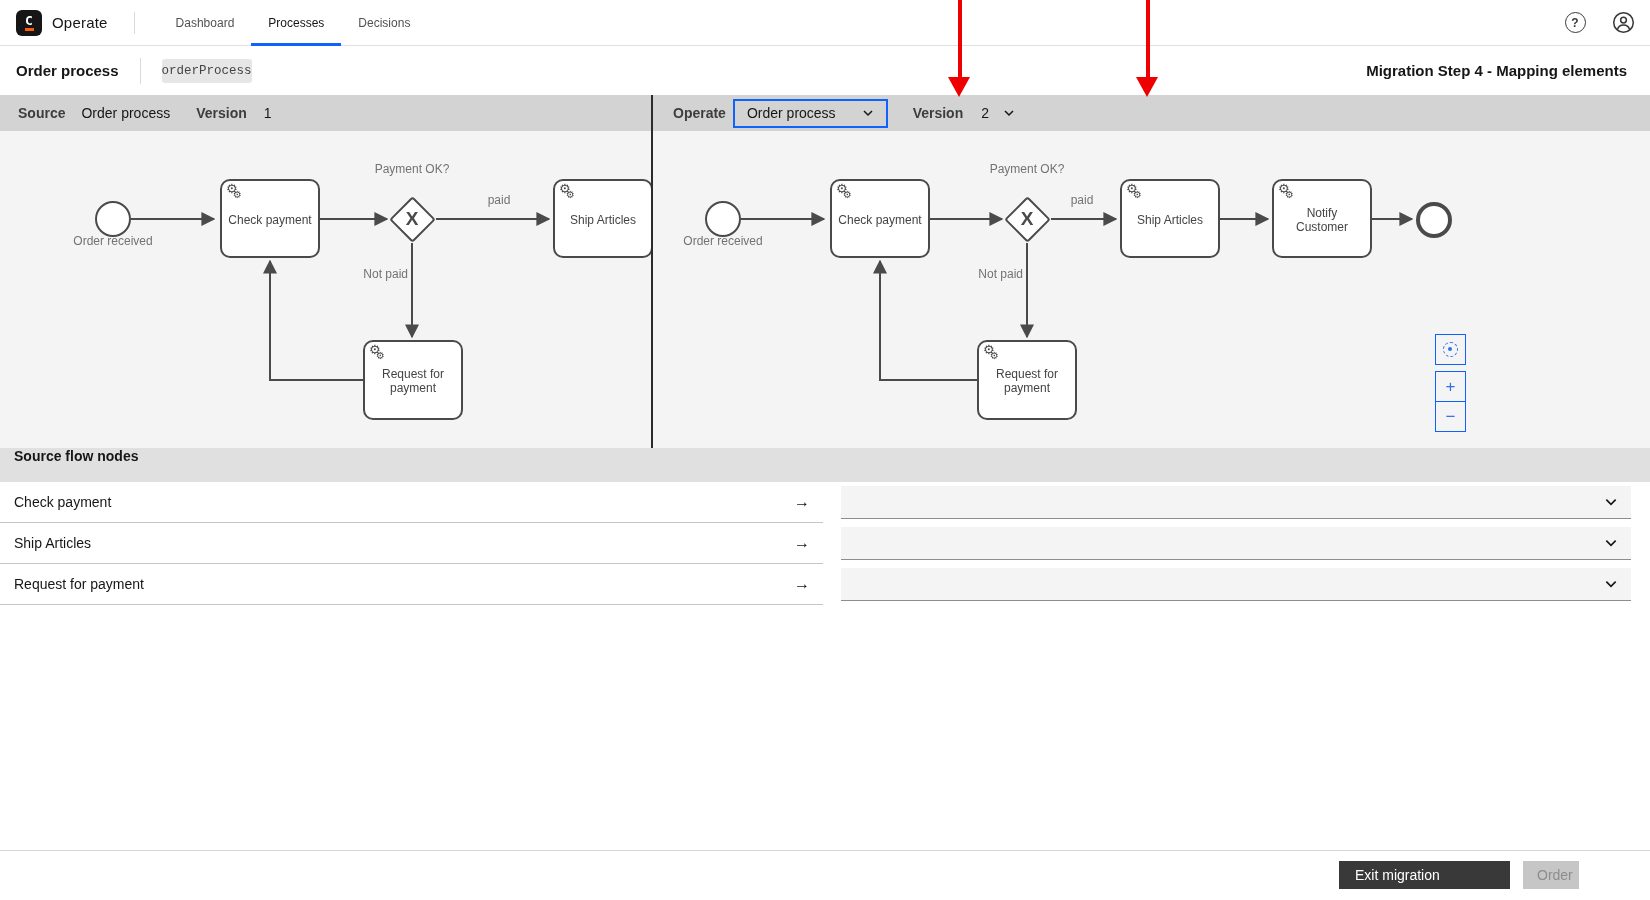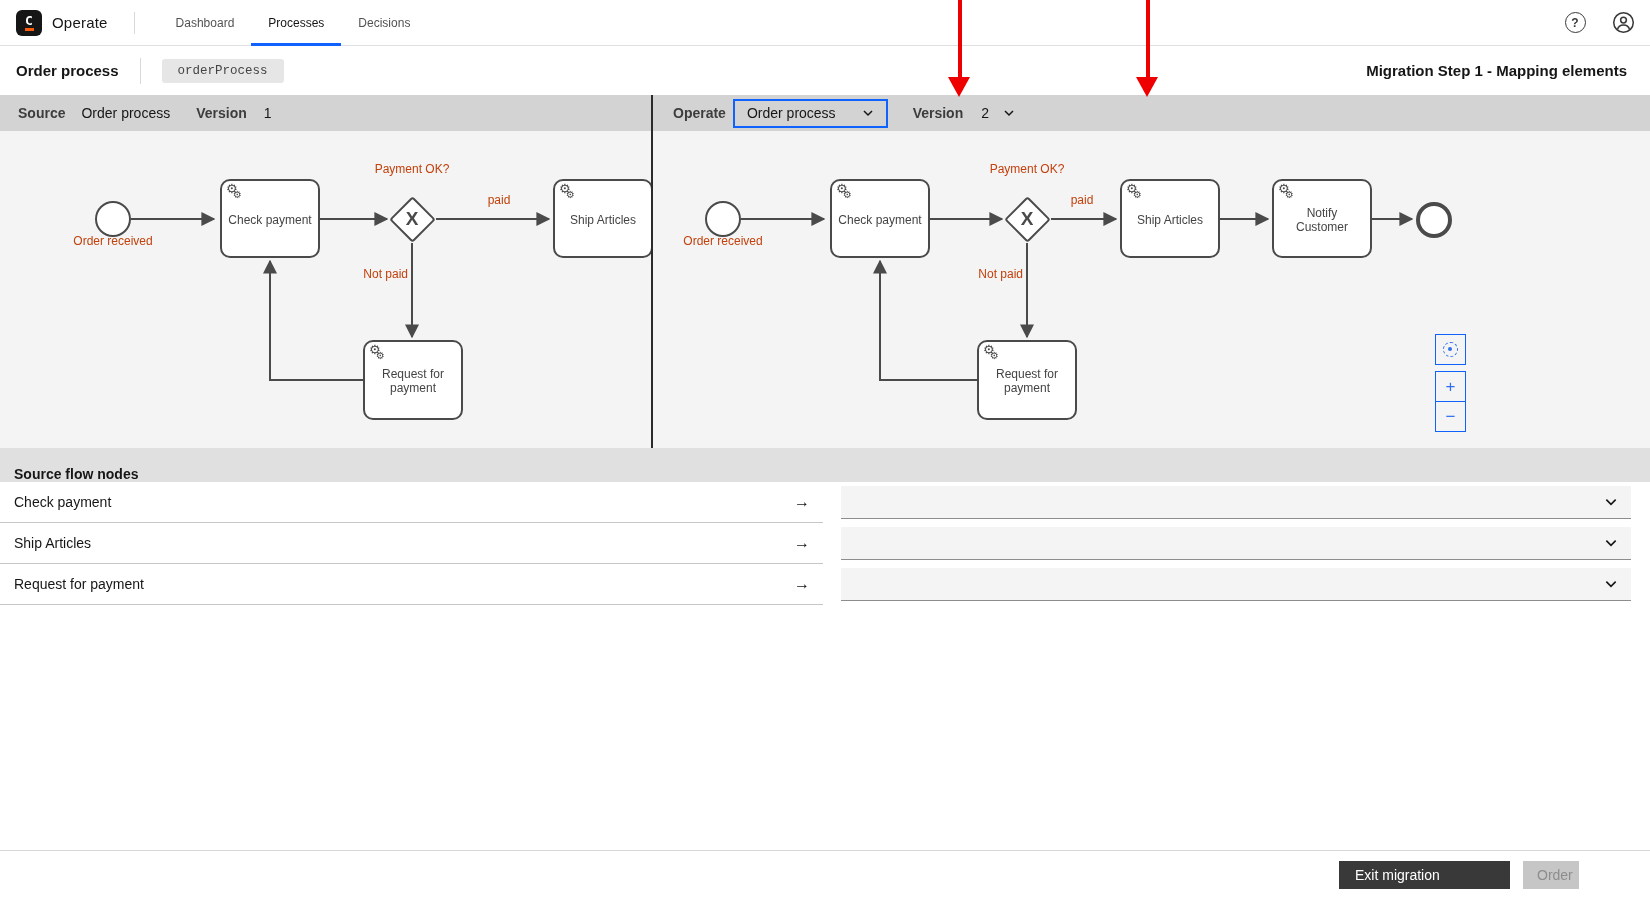--- a/index.html
+++ b/index.html
@@ -18,21 +18,21 @@
   .tab { display:flex; align-items:center; padding:16px 17px; font-size:12px; color:#525252; cursor:pointer;justify-content:flex-end; }
   .tab.active { color:#161616; box-shadow:inset 0 -3px 0 #0f62fe; }
   .nav-right { margin-left:auto; display:flex; align-items:center; gap:14px; padding-right:10px; }
   .icon-btn { width:34px; height:34px; display:flex; align-items:center; justify-content:center; background:transparent; border:none; cursor:pointer; }
   .help-circle { width:21px; height:21px; border:1.5px solid #393939; border-radius:50%; display:flex; align-items:center; justify-content:center; font-size:12px; font-weight:bold; color:#393939; }
 
   
   .subheader { height:49px; display:flex; align-items:center; padding:0 23px 0 16px; background:#fff; }
   .proc-name { font-size:15px; font-weight:bold; }
   .sub-divider { width:1px; height:26px; background:#d9d9d9; margin:0 21px; }
-  .proc-badge { font-family:"Liberation Mono", "DejaVu Sans Mono", monospace; font-size:12.5px; color:#444; background:#e6e6e6; padding:5px 16px; border-radius:3px; }
+  .proc-badge { font-family:"Liberation Mono", "DejaVu Sans Mono", monospace; font-size:12.5px; color:#444; background:#e6e6e6; padding:5px 0; border-radius:3px; }
   .step-title { margin-left:auto; font-size:15px; font-weight:bold; }
 
   
   .panels { display:flex; height:353px; position:relative; }
   .panel { position:relative; }
   .panel.source { width:651px; }
   .panel.target { flex:1; border-left:2px solid #2b2b2b; }
   .panel-header { height:36px; background:#d3d3d3; display:flex; align-items:center; font-size:14px; padding-left:18px; }
   .ph-label { font-weight:bold; color:#3d3d3d; }
   .ph-value { color:#161616; }
@@ -43,35 +43,35 @@
 
   
   .bpmn-task { position:absolute; width:100px; height:79px; background:#fff; border:2px solid #4a4a4a; border-radius:10px; display:flex; align-items:center; justify-content:center; text-align:center; font-size:12px; color:#444; line-height:14px; padding:2px 6px 0; }
   .gear-wrap { position:absolute; top:1px; left:4px; width:22px; height:20px; color:#4a4a4a; }
   .gear-wrap .g1 { position:absolute; left:0; top:0; font-family:"DejaVu Sans", sans-serif; font-size:13px; }
   .gear-wrap .g2 { position:absolute; left:7px; top:6px; font-family:"DejaVu Sans", sans-serif; font-size:10px; }
   .bpmn-event { position:absolute; width:36px; height:36px; border-radius:50%; background:#fff; border:2px solid #4a4a4a; }
   .bpmn-event.end { border-width:4px; }
   .bpmn-gateway { position:absolute; width:33px; height:33px; background:#fff; border:2px solid #4a4a4a; transform:rotate(45deg); border-radius:3px; }
   .gw-x { position:absolute; width:24px; height:24px; display:flex; align-items:center; justify-content:center; font-size:19px; font-weight:bold; color:#4a4a4a; }
-  .bpmn-label { position:absolute; font-size:12px; color:#c2410c; text-align:center; }
+  .bpmn-label { position:absolute; font-size:12px; color:#737373; text-align:center; }
   .bpmn-label.right { text-align:right; }
 
   
   .dg-btn { position:absolute; width:31px; height:31px; border:1px solid #0f62fe; background:rgba(255,255,255,0.0); color:#2f6fed; display:flex; align-items:center; justify-content:center; font-size:17px; cursor:pointer; }
   .reset-icon { width:15px; height:15px; border:1.6px dashed #2f6fed; border-radius:50%; position:relative; }
   .reset-icon::after { content:""; position:absolute; left:4px; top:4px; width:4px; height:4px; background:#2f6fed; border-radius:50%; }
 
   
   .red-arrow { position:absolute; top:0; z-index:50; }
   .red-arrow .shaft { position:absolute; top:0; left:9.5px; width:4px; height:78px; background:#ee0000; }
   .red-arrow .head { position:absolute; top:77px; left:0; width:0; height:0; border-left:11.5px solid transparent; border-right:11.5px solid transparent; border-top:20px solid #ee0000; }
 
   
-  .map-header { height:34px; display:flex; background:#e0e0e0; font-size:14px; font-weight:bold; align-items:flex-end; }
+  .map-header { height:34px; display:flex; background:#e0e0e0; font-size:14px; font-weight:bold; align-items:flex-start; }
   .map-header .left { width:823px; padding-left:14px; }
   .map-header .right { flex:1; padding-left:20px; }
   .map-row { height:41px; display:flex; background:#fff; }
   .row-source { width:823px; display:flex; align-items:center; justify-content:space-between; padding:0 13px 0 14px; border-bottom:1px solid #c6c6c6; font-size:14px; }
   .arrow-glyph { font-size:16px; color:#161616; }
   .row-target { flex:1; display:flex; align-items:center; padding:0 19px 0 18px; }
   .combo { flex:1; height:33px; background:#f4f4f4; border-bottom:1px solid #8d8d8d; display:flex; align-items:center; justify-content:flex-end; padding-right:13px; cursor:pointer; }
 
   
   .footer { position:absolute; left:0; bottom:0; width:1650px; height:50px; background:#fff; border-top:1px solid #d8d8d8; }
@@ -115,21 +115,21 @@
           <path d="M5.8 19.2 C6.6 15.8 9 14.5 12 14.5 C15 14.5 17.4 15.8 18.2 19.2" fill="none" stroke="#393939" stroke-width="1.6"></path>
         </svg>
       </button>
     </div>
   </div>
 
   <div class="subheader">
     <span class="proc-name">Order process</span>
     <span class="sub-divider"></span>
     <span class="proc-badge">orderProcess</span>
-    <span class="step-title">Migration Step 1 - Mapping elements</span>
+    <span class="step-title">Migration Step 4 - Mapping elements</span>
   </div>
 
   <div class="panels">
 
     <div class="panel source">
       <div class="panel-header">
         <span class="ph-label">Source</span>
         <span class="ph-value" style="margin-left:16px;">Order process</span>
         <span class="ph-label" style="margin-left:26px;">Version</span>
         <span class="ph-value" style="margin-left:17px;">1</span>

